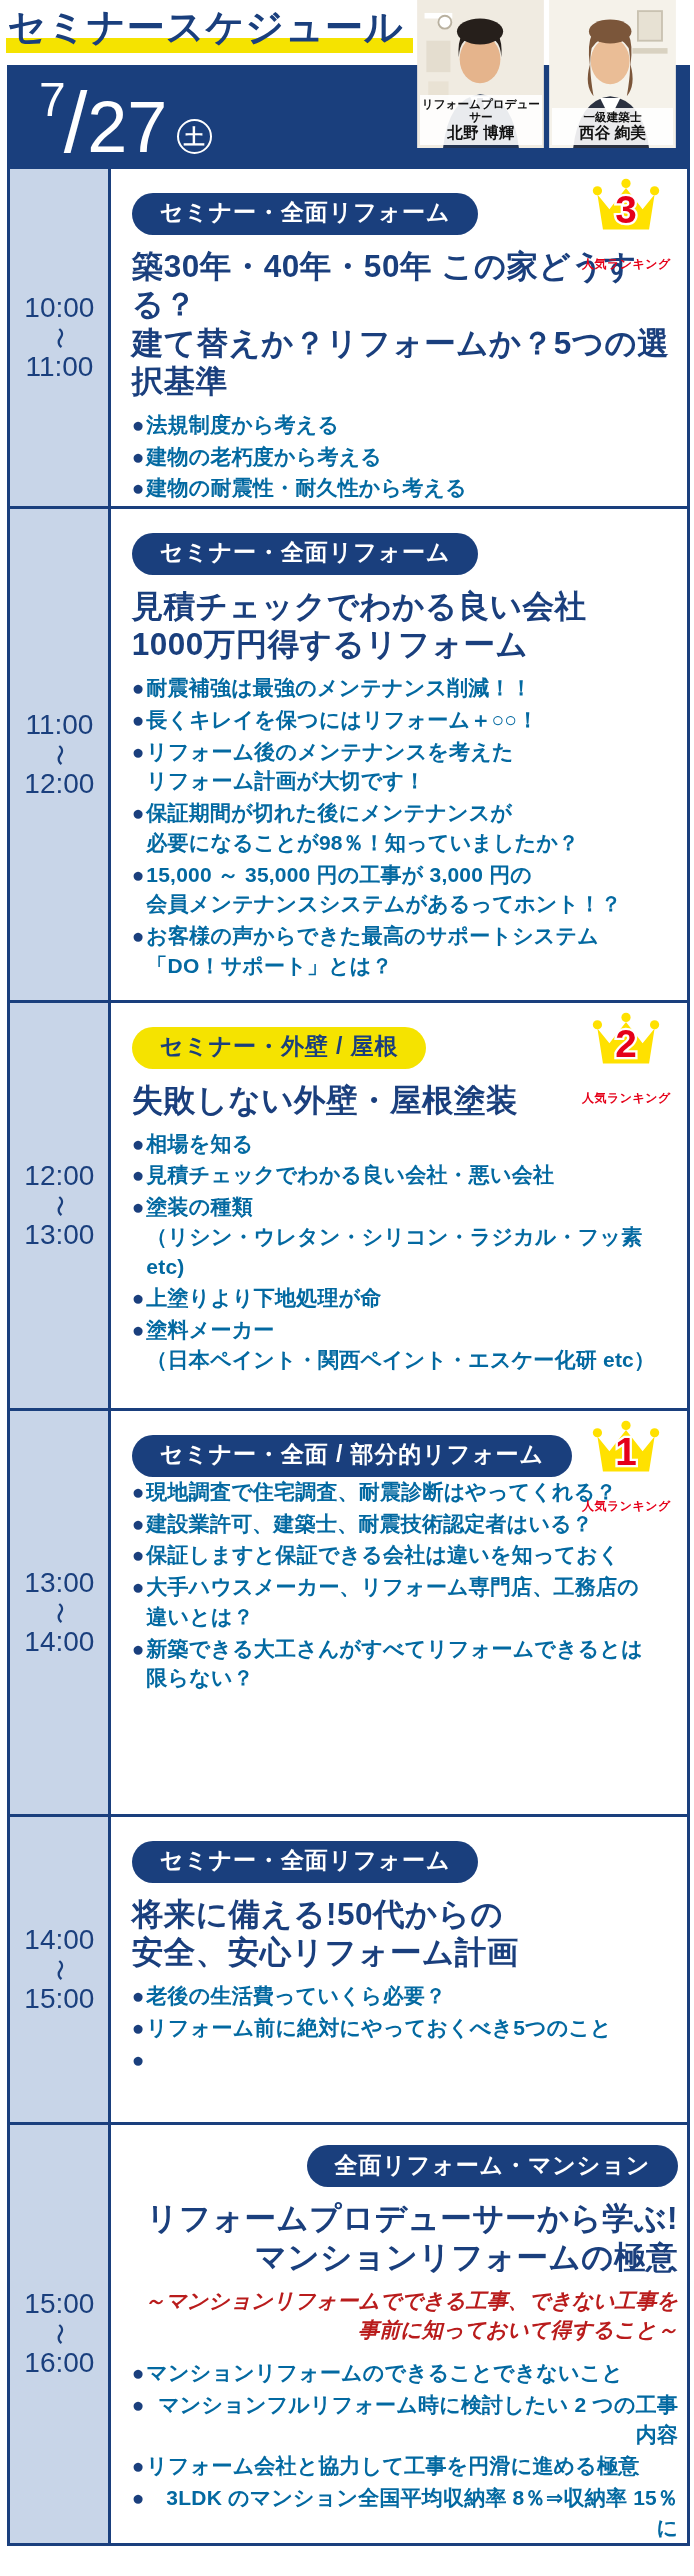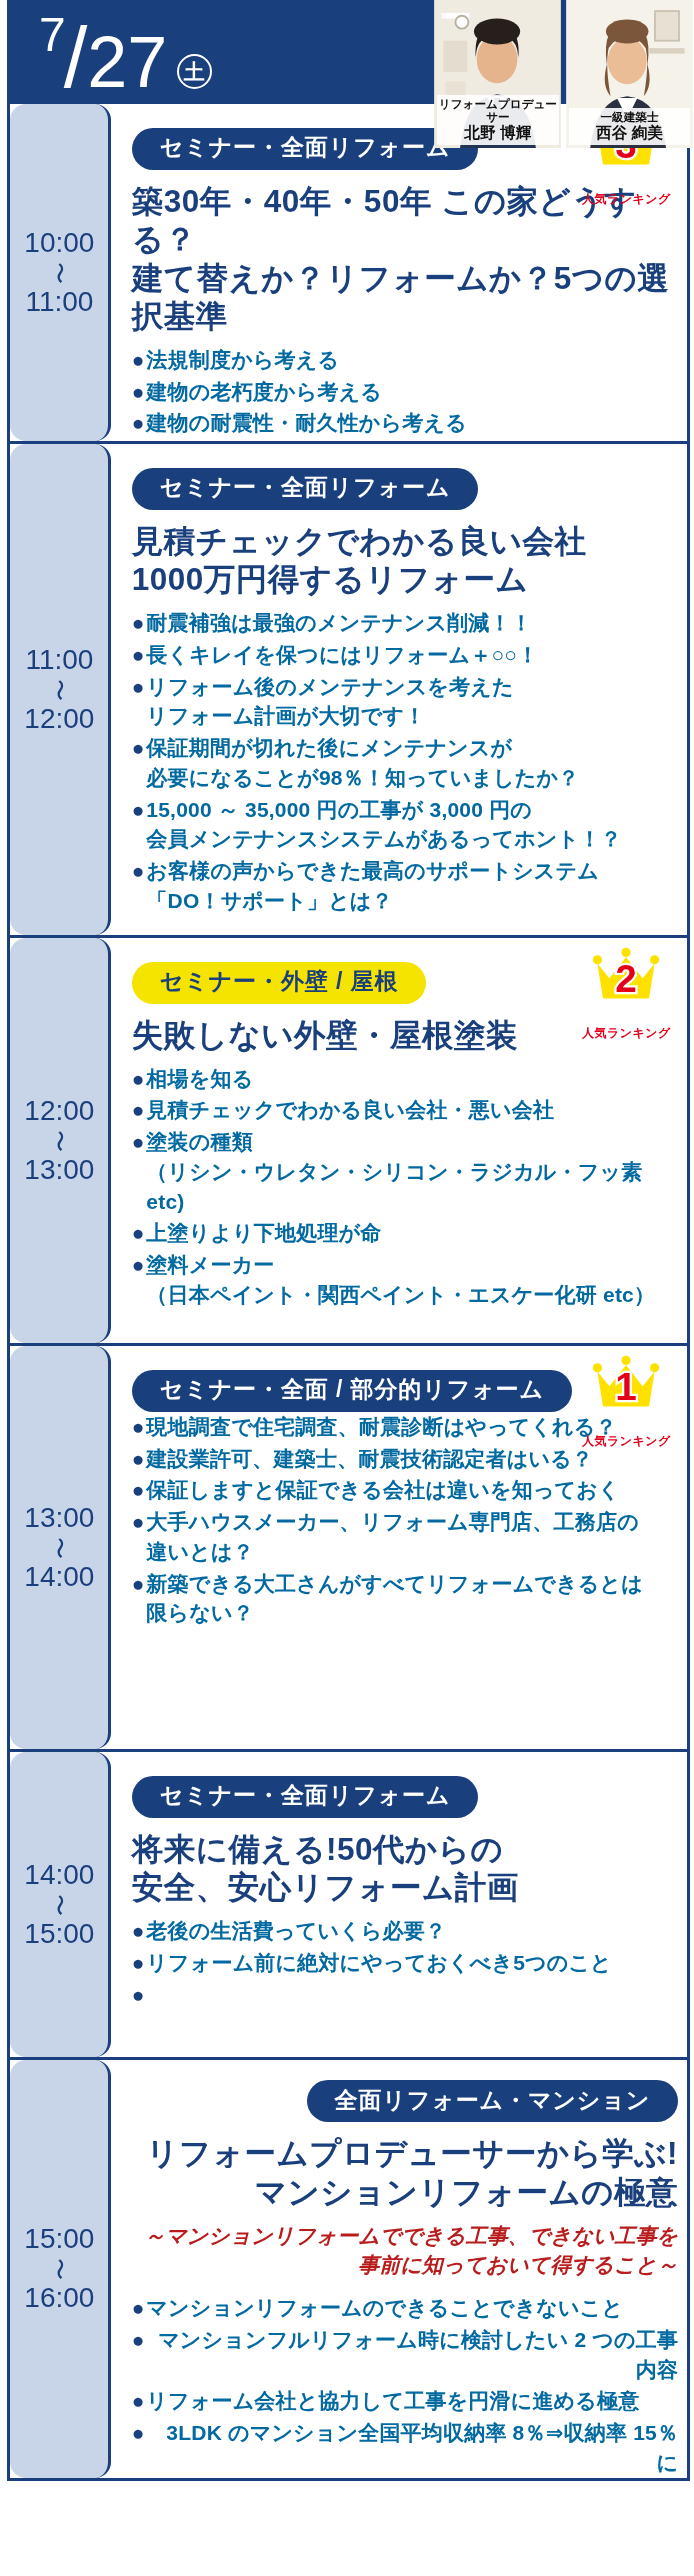--- a/index.html
+++ b/index.html
@@ -50,21 +50,21 @@
     border: 2.8px solid #fff;
     border-radius: 50%;
     font-size: 21px;
     font-weight: bold;
     margin: 0 0 5.6px 9.3px;
   }
 
   
   .photos {
     position: absolute;
-    top: 0; right: 2px;
+    top: 0; right: 19px;
     display: flex;
     gap: 4.6px;
     z-index: 5;
   }
   .photo { position: relative; width: 127px; height: 148px; overflow: hidden; }
   .photo svg { display:block; }
   .photo-caption {
     position: absolute;
     left: 2.8px; right: 2.8px; bottom: 2.8px;
     background: rgba(255,255,255,.9);
@@ -94,21 +94,20 @@
 
   .time-cell {
     width: 101px;
     flex: 0 0 101px;
     background: #c8d5e8;
     border-right: 3.7px solid #1a3f7d;
     display: flex;
     flex-direction: column;
     align-items: center;
     justify-content: center;
-    border-radius: 16px;
   }
   .time-start, .time-end {
     font-size: 28px;
     font-weight: 500;
     color: #1a3f7d;
     line-height: 1.1;
   }
   .time-tilde {
     display: block;
     transform: rotate(90deg);
@@ -195,20 +194,23 @@
     color: #e50019;
     margin-top: 18px;
     letter-spacing: 0.5px;
   }
 </style>
 </head>
 <body>
 
 <div class="page">
 
+  <div class="title-block">
+    <span class="page-title">セミナースケジュール</span>
+  </div>
 
   <div class="photos">
     <figure class="photo">
       <svg width="127" height="148" viewBox="0 0 137 160">
         <rect x="0" y="0" width="137" height="160" fill="#f0ebe1"></rect>
         <rect x="8" y="14" width="30" height="6" fill="#ffffff"></rect>
         <rect x="10" y="44" width="26" height="34" fill="#e4ddcf"></rect>
         <rect x="12" y="88" width="22" height="26" fill="#e9e2d4"></rect>
         <circle cx="30" cy="24" r="7" fill="#ffffff" stroke="#b9b1a0" stroke-width="2"></circle>
         <path d="M28 160 Q34 106 68 102 Q104 106 110 160 Z" fill="#233452"></path>

